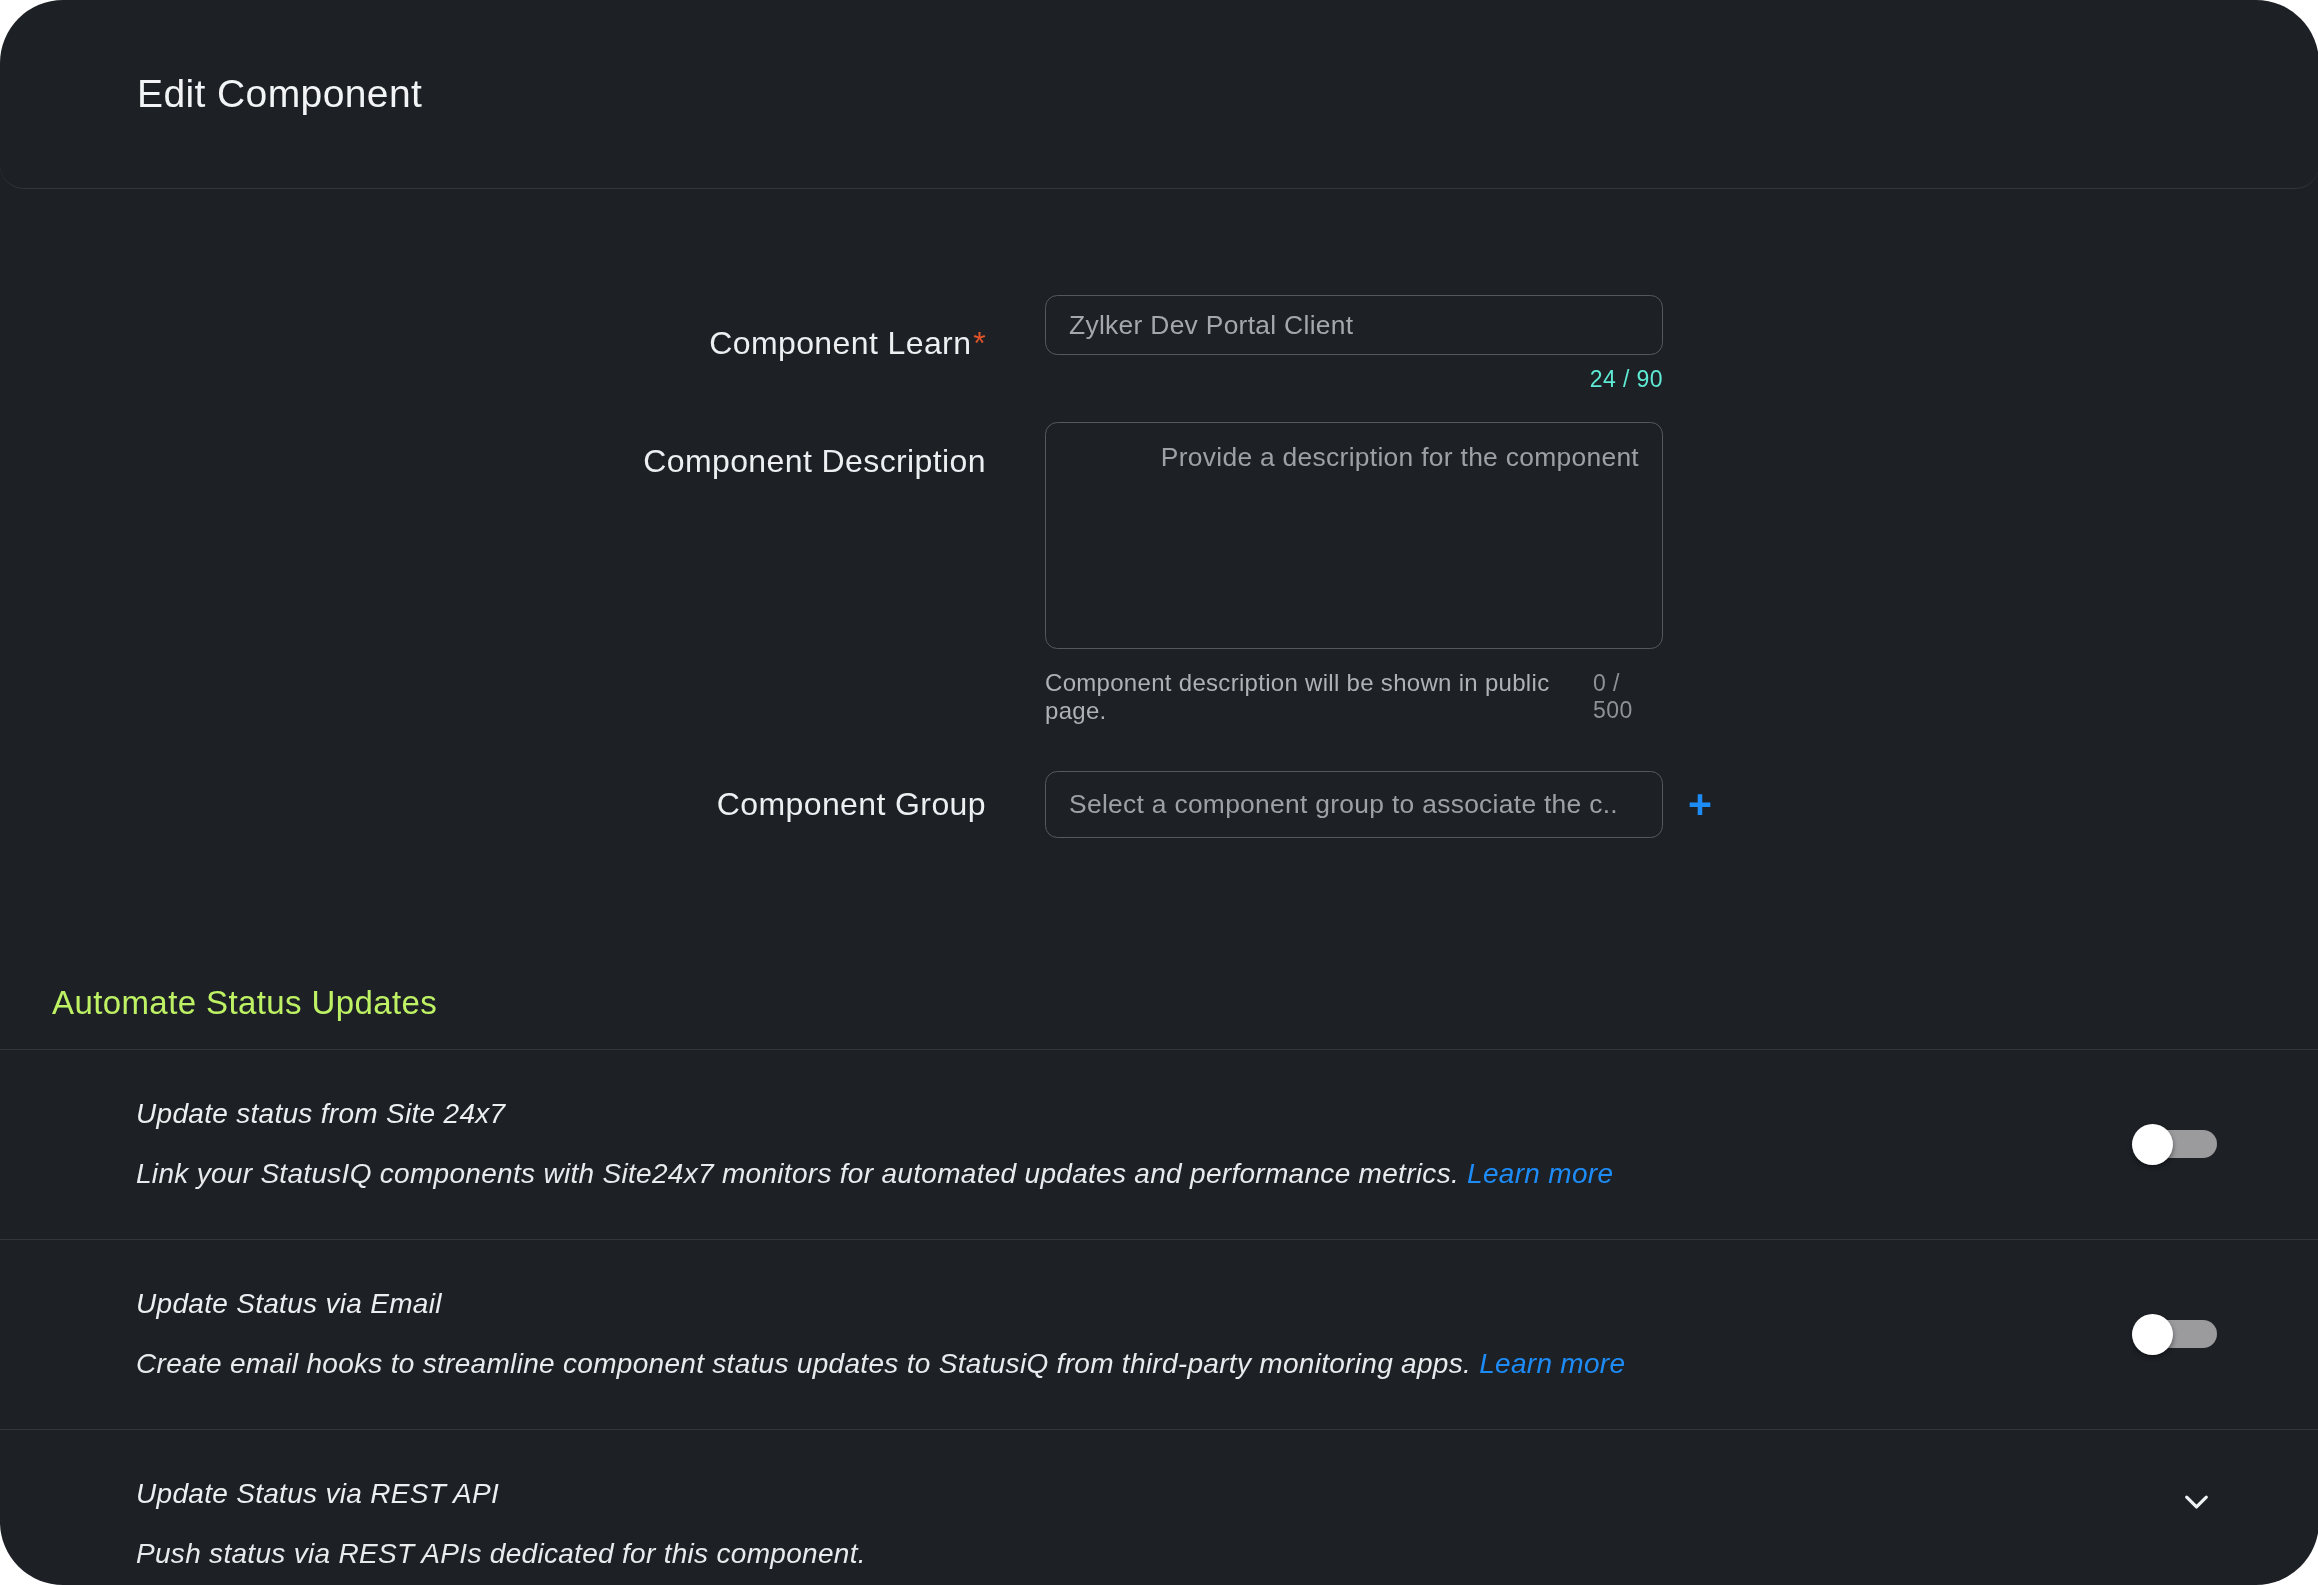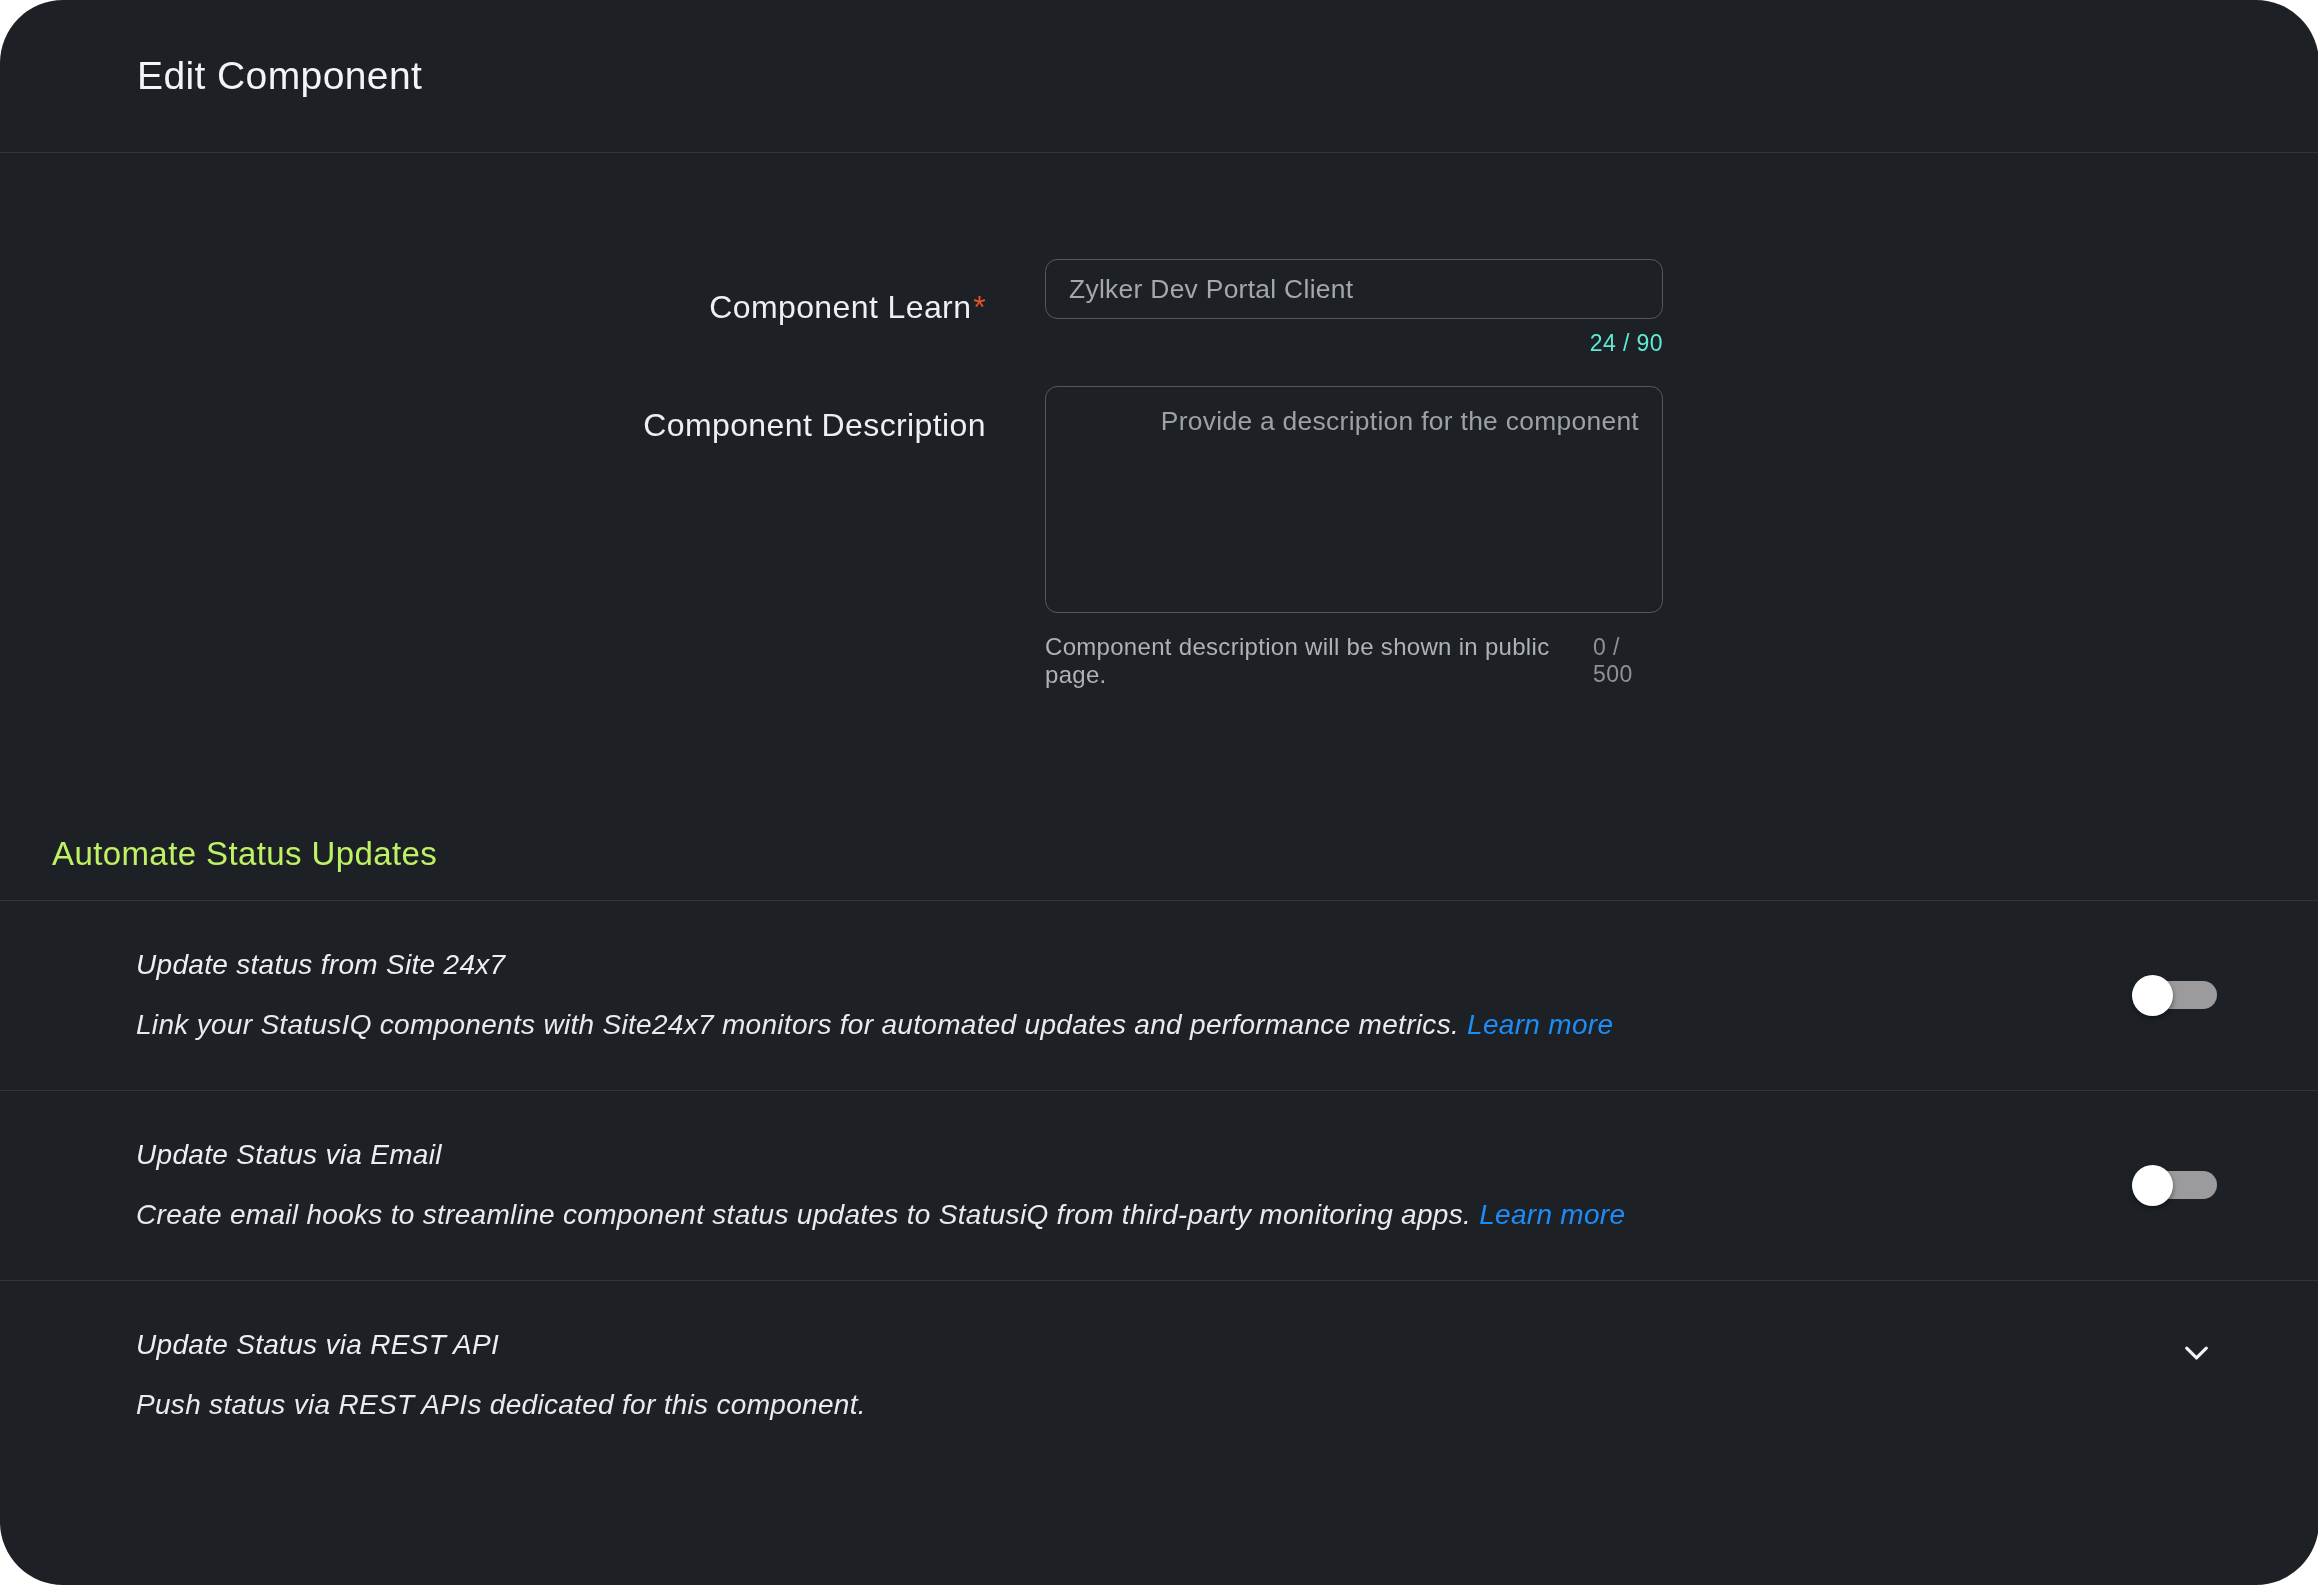--- a/index.html
+++ b/index.html
@@ -11,24 +11,25 @@
   }
   .panel {
     position: relative;
     width: 2319px; height: 1585px;
     background: #1d2126;
     border-radius: 63px;
     overflow: hidden;
   }
   
   .header {
-    height: 153px;
+    height: 189px;
     display: flex; align-items: center;
     padding-left: 137px;
     border-bottom: 1.8px solid #32363b;
+    border-radius: 24px;
   }
   .header-title {
     font-size: 39px; color: #f2f4f6; font-weight: 400; letter-spacing: 0.4px;
   }
   
   .form-area { padding-top: 106px; }
   .form-row { display: flex; }
   .form-row.center { align-items: center; }
   .form-row.top { align-items: flex-start; }
   .label-col {
@@ -153,20 +154,29 @@
       <div class="label-col desc-label">Component Description</div>
       <div class="control-col">
         <textarea class="textarea-input" placeholder="Provide a description for the component" style=""></textarea>
         <div class="helper-line">
           <span class="helper-text">Component description will be shown in public page.</span>
           <span class="helper-counter">0 / 500</span>
         </div>
       </div>
     </div>
 
+    <div class="form-row center row-gap-group">
+      <div class="label-col">Component Group</div>
+      <div class="control-col">
+        <div class="select-box">
+          <span class="select-placeholder">Select a component group to associate the c..</span>
+        </div>
+      </div>
+      <button class="add-group-btn">+</button>
+    </div>
 
   </div>
 
   <div class="section-title">Automate Status Updates</div>
   <div class="section-divider"></div>
 
   <div class="auto-row">
     <div class="auto-row-text">
       <div class="auto-row-title">Update status from Site 24x7</div>
       <div class="auto-row-desc"><span>Link your StatusIQ components with Site24x7 monitors for automated updates and performance metrics. </span><a class="learn-more">Learn more</a></div>

